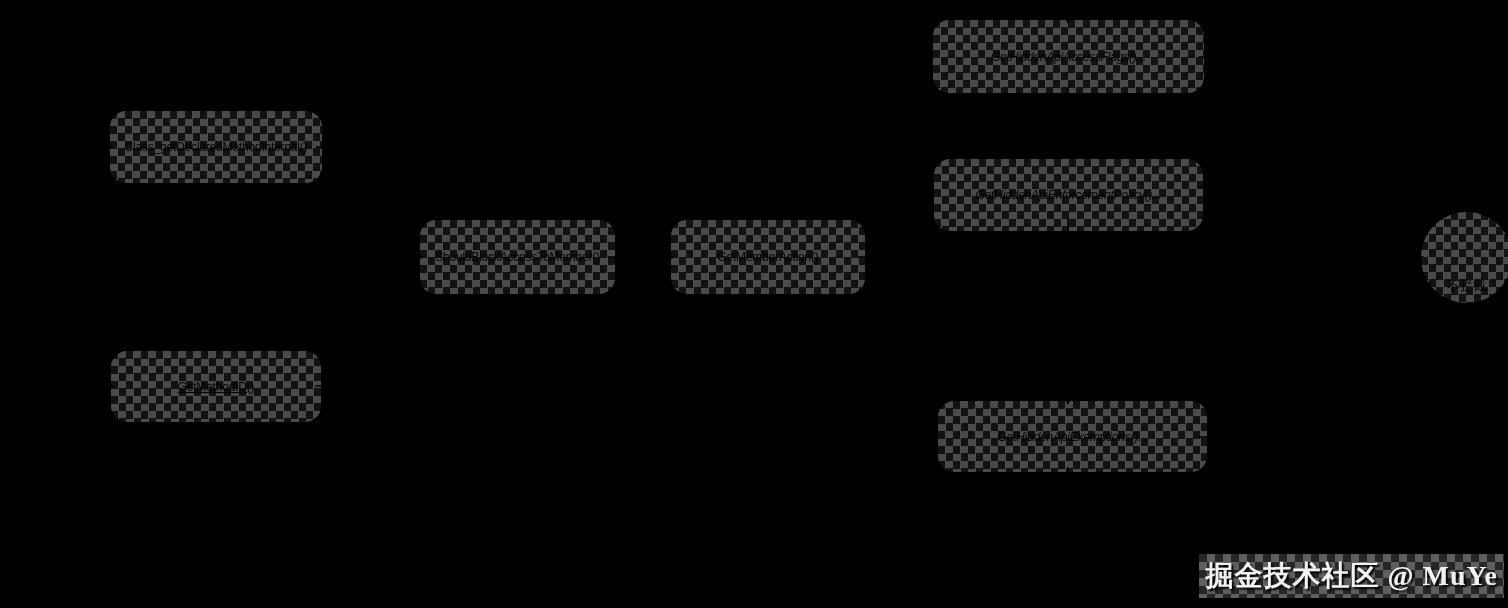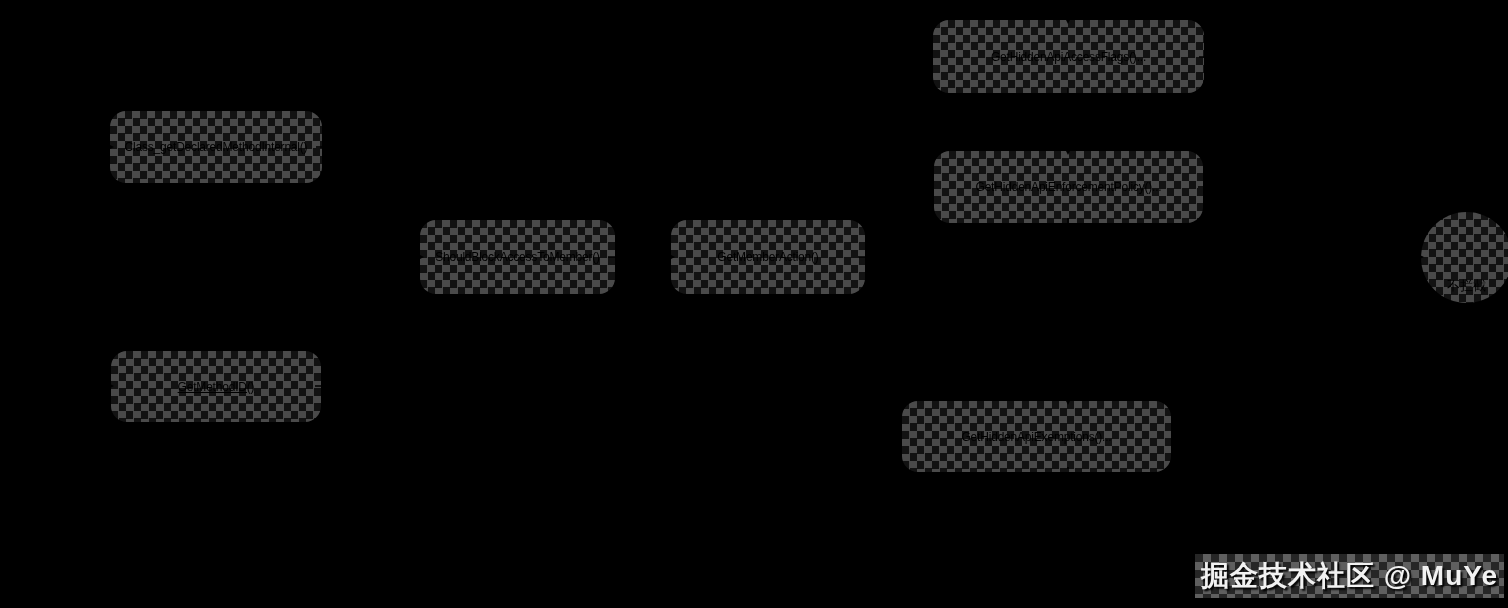--- a/index.html
+++ b/index.html
@@ -19,50 +19,51 @@
   
   .node::before, .terminal::before, .halo-bg {
     content:""; position:absolute; inset:-8px; z-index:-1;
     background-image: conic-gradient(#4a4a4a 90deg, #121212 90deg 180deg,
                                      #4a4a4a 180deg 270deg, #121212 270deg);
     background-size:15px 15px; border-radius:16px;
   }
   .node.purple { background:#E1D5E7; border-color:#9673A6; }
   .node.orange { background:#FFE6CC; border-color:#D79B00;text-decoration:underline; }
   .node.blue   { background:#DAE8FC; border-color:#6C8EBF; border-width:1.5px; border-radius:8px; }
-  .node.yellow { background:#FCF4CF; border-color:#D2AE4E; }
+  .node.yellow { background:#FCF4CF; border-color:#D2AE4E;font-style:italic; }
 
   .terminal {
     position:absolute; z-index:2; border:2px solid; border-radius:50%;
     display:flex; align-items:flex-end; justify-content:center;
     font-size:13px; color:#000;
   }
   .terminal::before { border-radius:50%; }
   .terminal.green { left:1427px; top:218px; width:79px; height:79px;
                     background:#D5E8D4; border-color:#82B366; }
   .terminal.red   { left:1027px; top:525px; width:82px; height:82px;
                     background:#F8CECC; border-color:#B85450; }
 
   
   #n-classGetDeclared { left:116px; top:117px; width:200px; height:60px; }
   #n-getMethodID      { left:117px; top:357px; width:198px; height:59px; }
   #n-shouldBlock      { left:427px; top:227px; width:181px; height:60px; }
   #n-getMemberAction  { left:678px; top:227px; width:180px; height:60px; }
   #n-accessFlags      { left:939px; top:26px;  width:259px; height:61px; }
-  #n-enforcePolicy    { left:940px; top:157px; width:257px; height:60px; }
+  #n-enforcePolicy    { left:940px; top:165px; width:257px; height:60px; }
   #n-callerTrusted    { left:940px; top:287px; width:257px; height:59px; }
-  #n-exemptions       { left:908px; top:407px; width:257px; height:59px;text-align:center; }
+  #n-exemptions       { left:944px; top:407px; width:257px; height:59px;text-align:center; }
 
   .watermark {
     position:absolute; right:4px; bottom:10px; z-index:4;
     font-size:28px; font-weight:bold; color:#F2F2F2; letter-spacing:1px;
     padding:3px 6px; text-shadow:2px 2px 2px #000;
     background-image: conic-gradient(#5f5f5f 90deg, #262626 90deg 180deg,
                                      #5f5f5f 180deg 270deg, #262626 270deg);
     background-size:16px 16px;
+    font-family:Liberation Serif, serif;
   }
 </style>
 </head>
 <body>
 
 <div class="canvas">
 
   <svg class="edges" width="1508" height="608">
     <g stroke="#000000" stroke-width="1.5" fill="none">
       <polyline points="70,147 104,147"></polyline>

